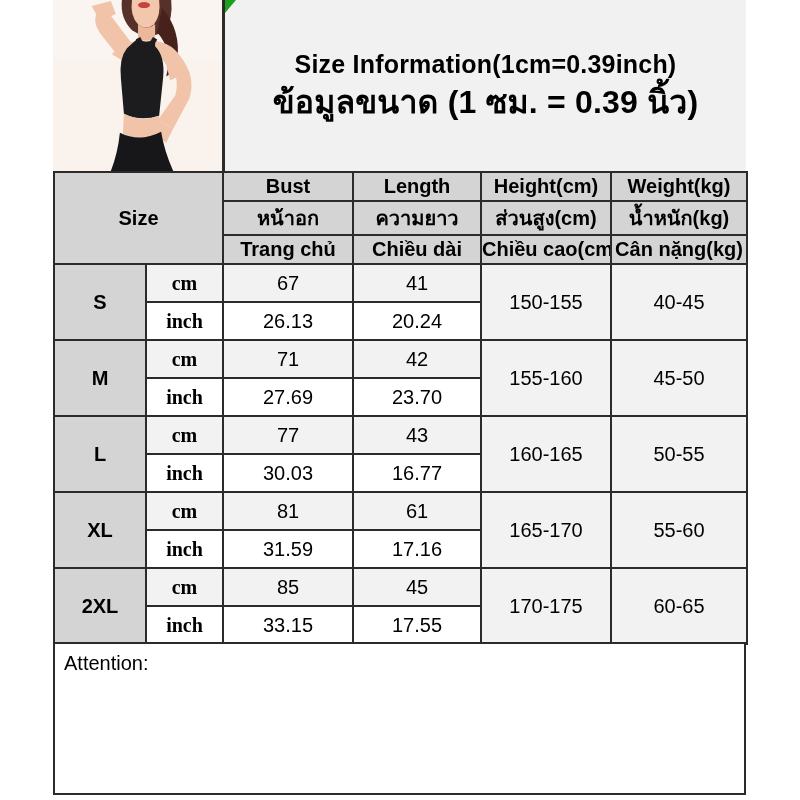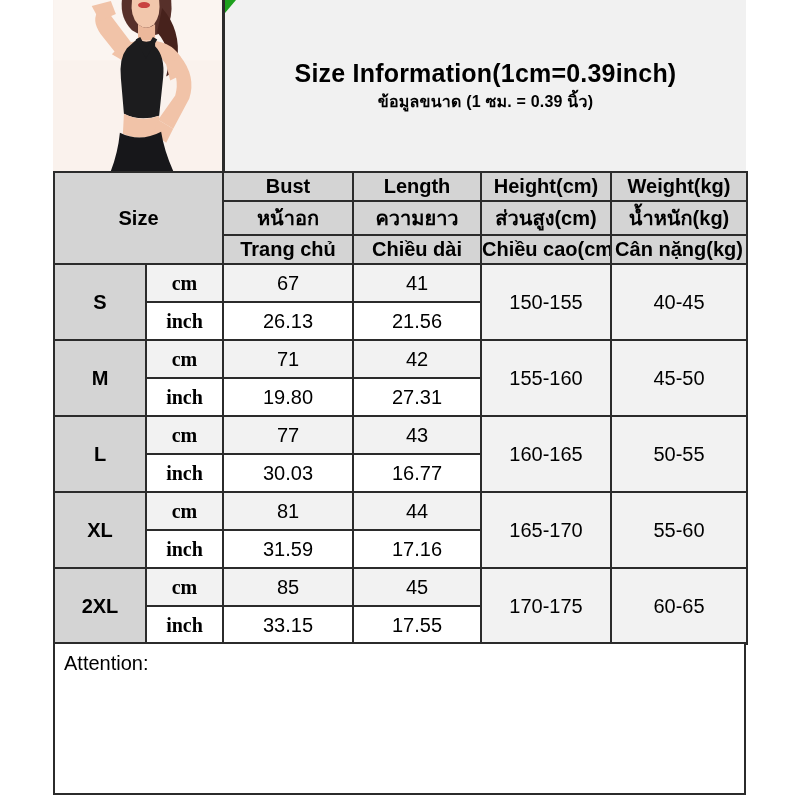--- a/index.html
+++ b/index.html
@@ -18,21 +18,21 @@
   }
   .photo svg { display:block; width:100%; height:100%; }
 
   .title-block {
     position:absolute; left:222px; top:0; width:524px; height:171px;
     background:#f1f1f1; border-left:3px solid #2b2b2b;
     display:flex; flex-direction:column; justify-content:center; align-items:center;
     gap:6px;
   }
   .title-line { font-weight:bold; font-size:25px; line-height:1.1; letter-spacing:0.2px; }
-  .title-line.th { font-size:16px; }
+  .title-line.th { font-size:32px; }
   .corner-flag {
     position:absolute; left:0; top:0; width:0; height:0;
     border-top:13px solid #1ea01e; border-right:11px solid transparent;
   }
 
   
   table.size-table {
     position:absolute; left:53px; top:171px; width:693px;
     border-collapse:collapse; table-layout:fixed;
   }
@@ -131,56 +131,56 @@
         <td class="c-size" rowspan="2">S</td>
         <td class="c-unit bg-light">cm</td>
         <td class="bg-light">67</td>
         <td class="bg-light">41</td>
         <td class="bg-light" rowspan="2">150-155</td>
         <td class="bg-light" rowspan="2">40-45</td>
       </tr>
       <tr class="r-body">
         <td class="c-unit bg-white">inch</td>
         <td class="bg-white">26.13</td>
-        <td class="bg-white">21.56</td>
+        <td class="bg-white">20.24</td>
       </tr>
 
       <tr class="r-body">
         <td class="c-size" rowspan="2">M</td>
         <td class="c-unit bg-light">cm</td>
         <td class="bg-light">71</td>
         <td class="bg-light">42</td>
         <td class="bg-light" rowspan="2">155-160</td>
         <td class="bg-light" rowspan="2">45-50</td>
       </tr>
       <tr class="r-body">
         <td class="c-unit bg-white">inch</td>
-        <td class="bg-white">19.80</td>
-        <td class="bg-white">27.31</td>
+        <td class="bg-white">27.69</td>
+        <td class="bg-white">23.70</td>
       </tr>
 
       <tr class="r-body">
         <td class="c-size" rowspan="2">L</td>
         <td class="c-unit bg-light">cm</td>
         <td class="bg-light">77</td>
         <td class="bg-light">43</td>
         <td class="bg-light" rowspan="2">160-165</td>
         <td class="bg-light" rowspan="2">50-55</td>
       </tr>
       <tr class="r-body">
         <td class="c-unit bg-white">inch</td>
         <td class="bg-white">30.03</td>
         <td class="bg-white">16.77</td>
       </tr>
 
       <tr class="r-body">
         <td class="c-size" rowspan="2">XL</td>
         <td class="c-unit bg-light">cm</td>
         <td class="bg-light">81</td>
-        <td class="bg-light">44</td>
+        <td class="bg-light">61</td>
         <td class="bg-light" rowspan="2">165-170</td>
         <td class="bg-light" rowspan="2">55-60</td>
       </tr>
       <tr class="r-body">
         <td class="c-unit bg-white">inch</td>
         <td class="bg-white">31.59</td>
         <td class="bg-white">17.16</td>
       </tr>
 
       <tr class="r-body">

